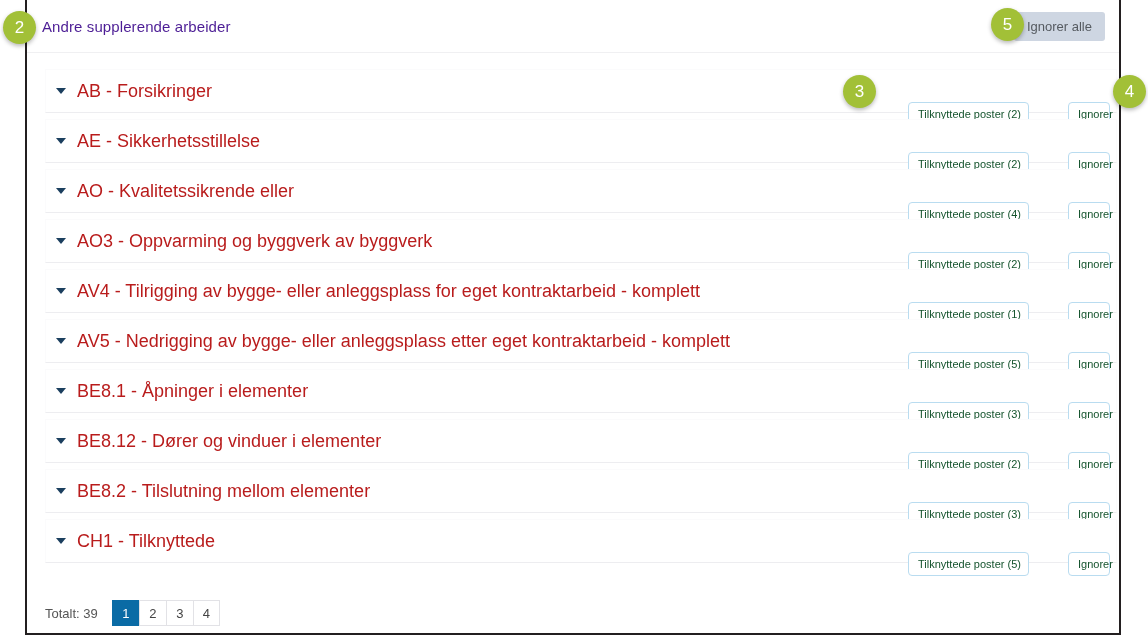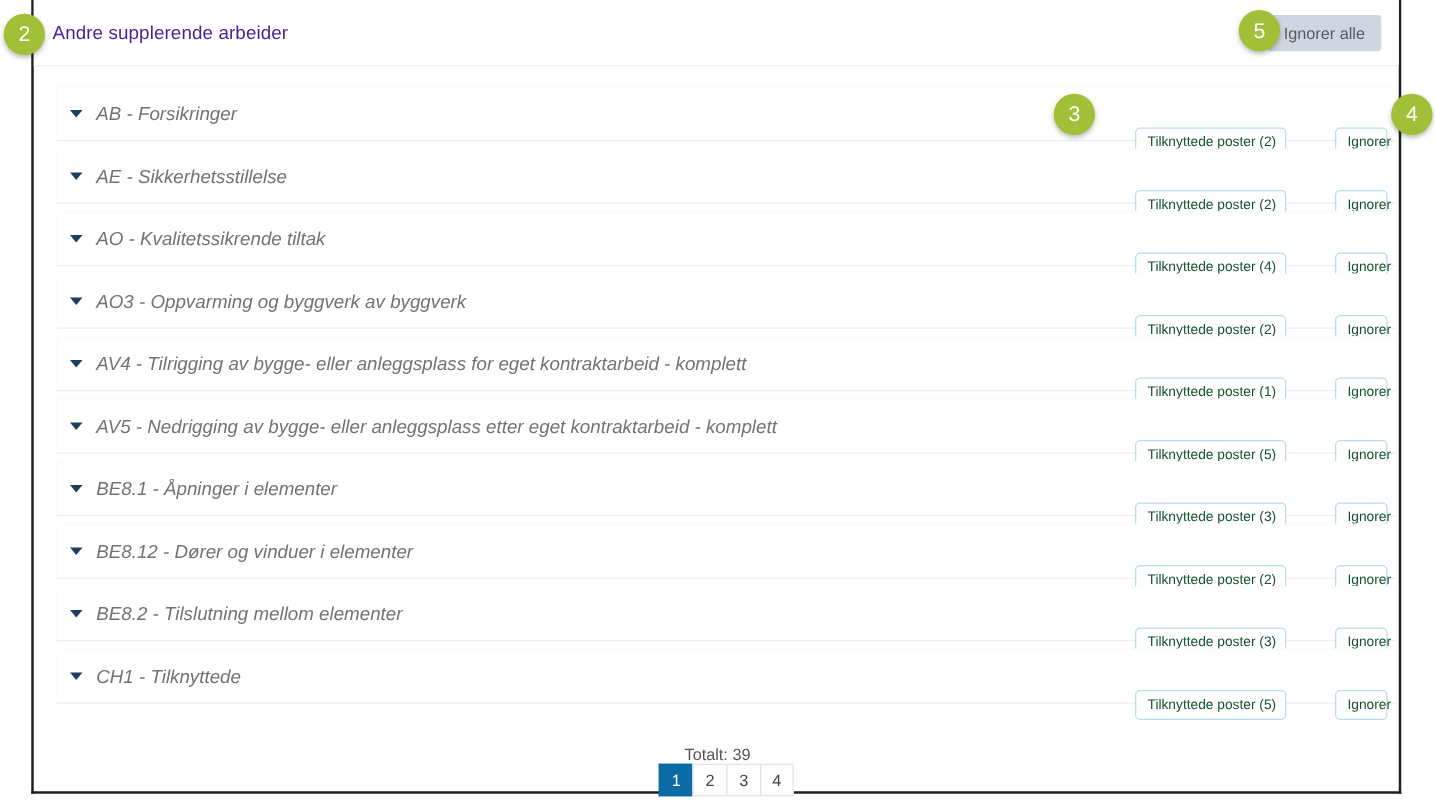--- a/index.html
+++ b/index.html
@@ -91,25 +91,24 @@
     height: 0;
     border-left: 5px solid transparent;
     border-right: 5px solid transparent;
     border-top: 6px solid #1b3f5e;
     margin-right: 11px;
     flex: 0 0 auto;
     cursor: pointer;
   }
 
   .row-label {
-    font-size: 15px;
-    color: #737373;
-    white-space: nowrap;
-    cursor: pointer;
-    font-style: italic;
+    font-size: 18px;
+    color: #b91c1c;
+    white-space: nowrap;
+    cursor: pointer;
   }
 
   .row-spacer { flex: 1 1 auto; }
 
   .btn-linked,
   .btn-ignore {
     background: #ffffff;
     border: 1px solid #b9dcf0;
     border-radius: 4px;
     color: #14532d;
@@ -127,21 +126,20 @@
   
   .footer {
     position: absolute;
     left: 45px;
     top: 596px;
     width: 1072px;
     height: 34px;
     display: flex;
     align-items: center;
     justify-content: flex-start;
-    flex-direction: column;
   }
   .total-label {
     font-size: 13px;
     color: #555555;
     margin-right: 14px;
   }
   .pager { display: flex; }
   .pager-btn {
     width: 27px;
     height: 26px;
@@ -209,21 +207,21 @@
     <div class="row">
       <span class="chevron-down-icon"></span>
       <span class="row-label">AE - Sikkerhetsstillelse</span>
       <span class="row-spacer"></span>
       <button class="btn-linked">Tilknyttede poster (2)</button>
       <button class="btn-ignore">Ignorer</button>
     </div>
 
     <div class="row">
       <span class="chevron-down-icon"></span>
-      <span class="row-label">AO - Kvalitetssikrende tiltak</span>
+      <span class="row-label">AO - Kvalitetssikrende eller</span>
       <span class="row-spacer"></span>
       <button class="btn-linked">Tilknyttede poster (4)</button>
       <button class="btn-ignore">Ignorer</button>
     </div>
 
     <div class="row">
       <span class="chevron-down-icon"></span>
       <span class="row-label">AO3 - Oppvarming og byggverk av byggverk</span>
       <span class="row-spacer"></span>
       <button class="btn-linked">Tilknyttede poster (2)</button>

